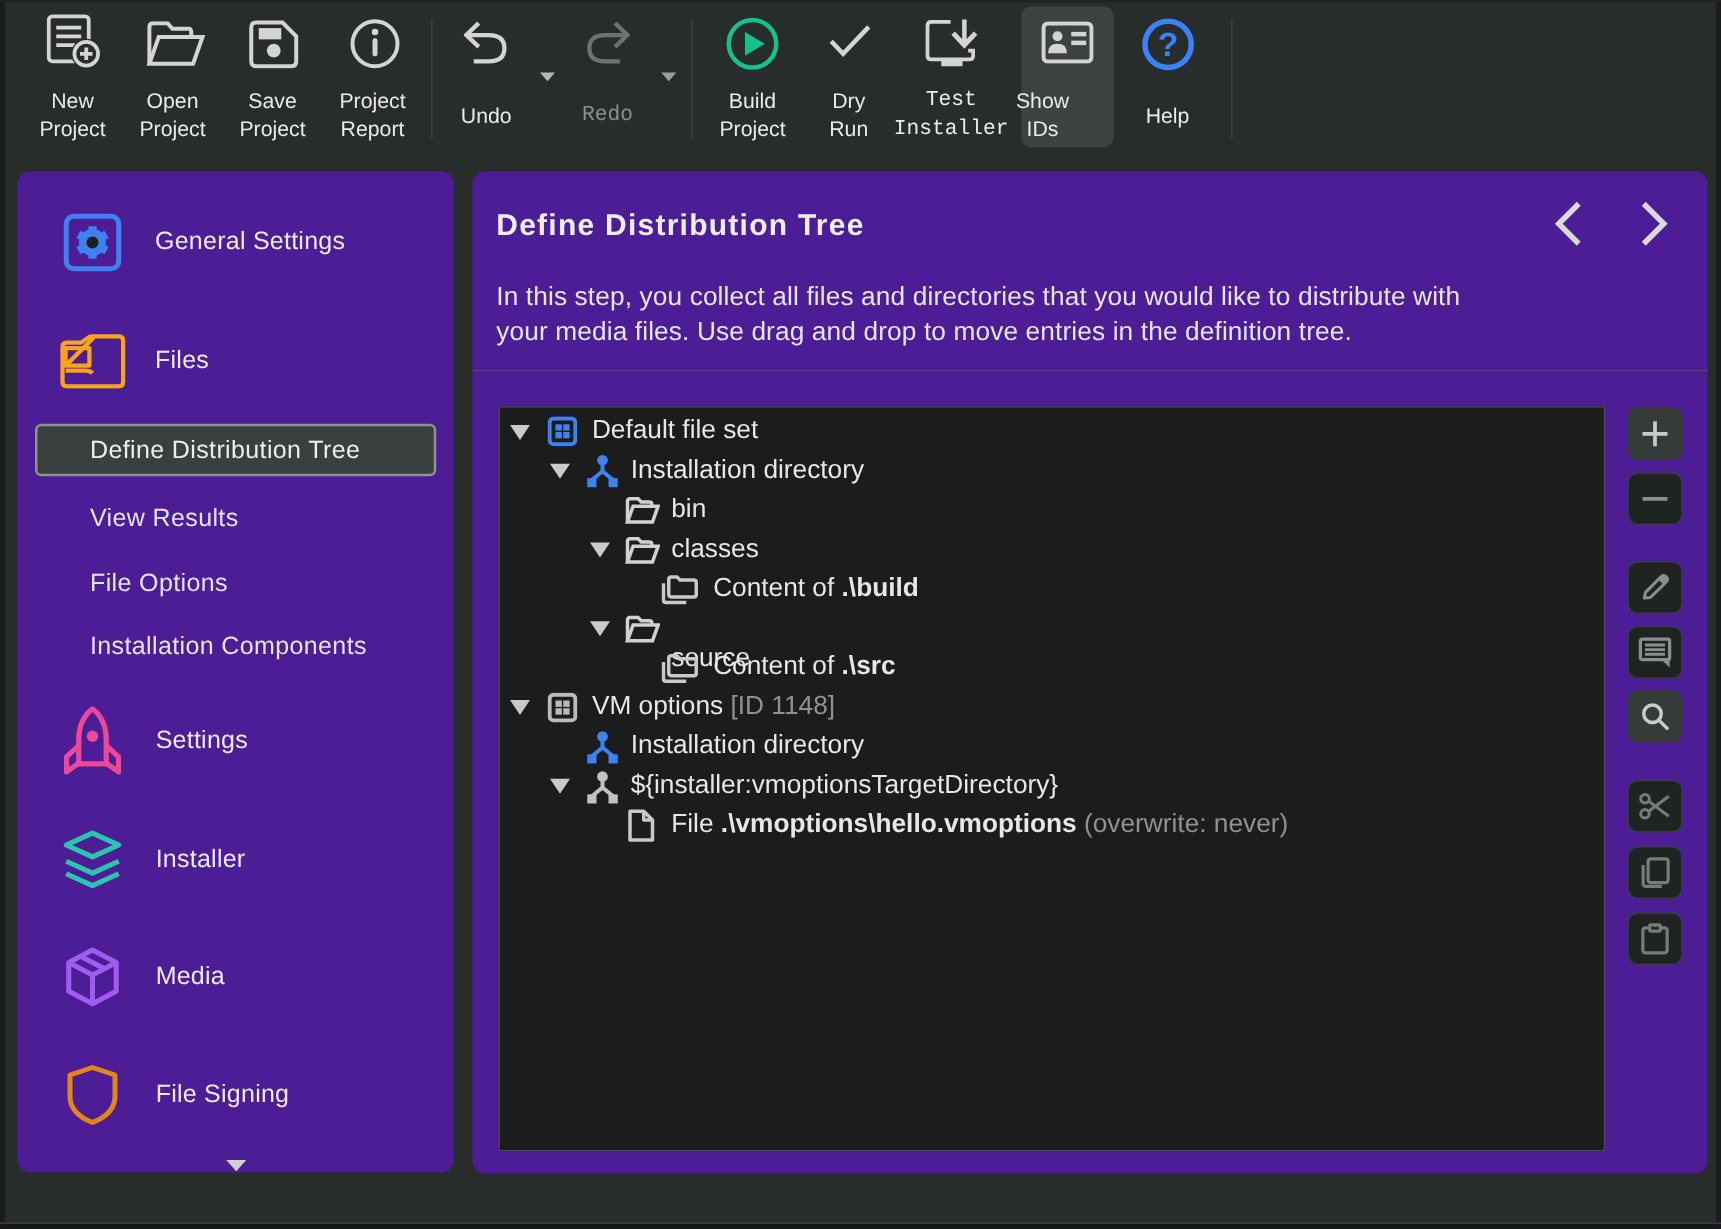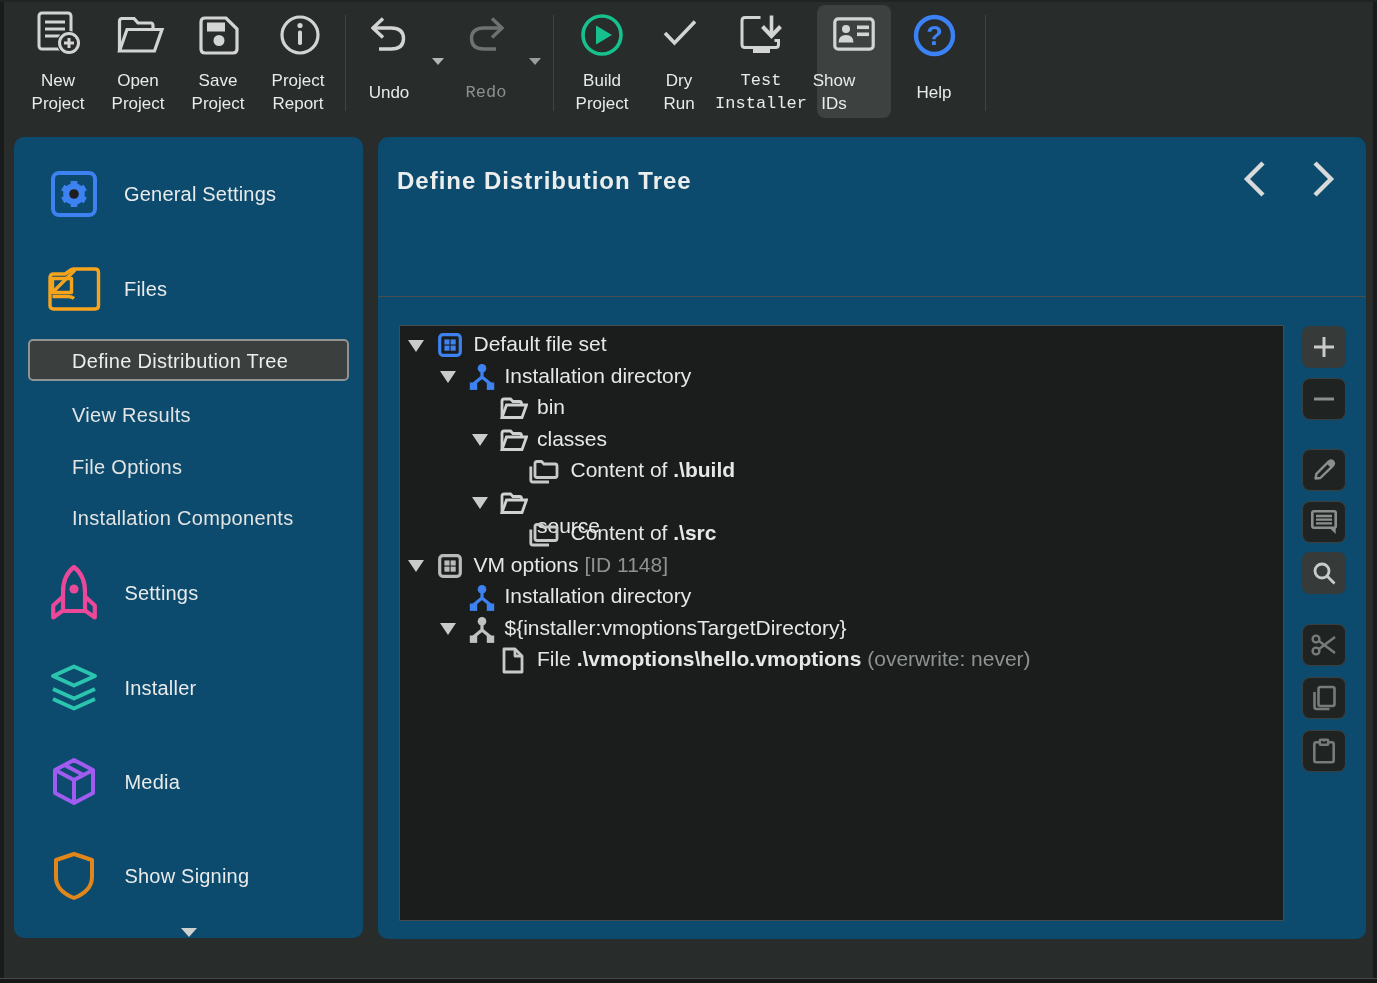--- a/index.html
+++ b/index.html
@@ -1,20 +1,20 @@
 <!DOCTYPE html>
 <html><head>
 <meta charset="utf-8">
 <style>
   html,body{margin:0;padding:0;}
   body{width:1377px;height:983px;background:#282c2b;font-family:"Liberation Sans", sans-serif;position:relative;overflow:hidden;}
   .abs{position:absolute;}
   .tb-label{position:absolute;font-size:17px;line-height:23.2px;color:#e9ebea;text-align:center;transform:translateX(-50%);white-space:pre;}
   .tb-sep{position:absolute;top:15px;height:96px;width:1px;background:#3f4342;}
-  .panel{position:absolute;background:#0c4a6e;border-radius:10px;}
+  .panel{position:absolute;background:#4c1d95;border-radius:10px;}
   .side-main{position:absolute;font-size:20px;color:#e9ebea;letter-spacing:0.2px;transform:translateY(-50%);}
   .side-sub{position:absolute;font-size:20px;color:#e2e4e3;letter-spacing:0.3px;transform:translateY(-50%);}
   .g{color:#8e9291;}
   .btn{position:absolute;left:924px;width:44px;height:42px;border-radius:8px;box-sizing:border-box;}
   .btn.on{background:#363a39;}
   .btn.off{background:#1f2322;border:1px solid #3b3f3e;}
   .btn svg{position:absolute;left:50%;top:50%;transform:translate(-50%,-50%);}
 </style>
 </head>
 <body>
@@ -120,21 +120,21 @@
   <div class="abs" style="left:14px;top:202px;width:321px;height:42px;background:#3b3f3e;border:2px solid #8f9392;border-radius:5px;box-sizing:border-box;"></div>
   <div class="side-main" style="left:110px;top:57px;">General Settings</div>
   <div class="side-main" style="left:110px;top:151.5px;">Files</div>
   <div class="side-sub" style="left:58px;top:223.5px;color:#eceeed;">Define Distribution Tree</div>
   <div class="side-sub" style="left:58px;top:278px;">View Results</div>
   <div class="side-sub" style="left:58px;top:329.7px;">File Options</div>
   <div class="side-sub" style="left:58px;top:381.3px;">Installation Components</div>
   <div class="side-main" style="left:110.5px;top:455.7px;">Settings</div>
   <div class="side-main" style="left:110.5px;top:551px;">Installer</div>
   <div class="side-main" style="left:110.5px;top:645.4px;">Media</div>
-  <div class="side-main" style="left:110.5px;top:738.7px;">Show Signing</div>
+  <div class="side-main" style="left:110.5px;top:738.7px;">File Signing</div>
   <div class="abs" style="left:167px;top:791px;width:0;height:0;border-left:8px solid transparent;border-right:8px solid transparent;border-top:9px solid #cfd1d0;"></div>
 
   <svg class="abs" style="left:36px;top:33px;" width="48" height="48" viewBox="0 0 48 48" fill="none">
     <rect x="3" y="3" width="42" height="42" rx="6" stroke="#3d82f0" stroke-width="4"></rect>
     <g fill="#3d82f0">
       <circle cx="24" cy="24" r="10.8"></circle>
       <rect x="20.7" y="11" width="6.6" height="6"></rect>
       <rect x="20.7" y="31" width="6.6" height="6"></rect>
       <rect x="20.7" y="11" width="6.6" height="6" transform="rotate(60 24 24)"></rect>
       <rect x="20.7" y="31" width="6.6" height="6" transform="rotate(60 24 24)"></rect>
@@ -176,20 +176,21 @@
 </div>
 
 <div class="panel" style="left:378px;top:137px;width:988px;height:802px;">
   <div class="abs" style="left:19px;top:30px;font-size:24px;font-weight:bold;letter-spacing:1px;color:#eceeed;">Define Distribution Tree</div>
   <svg class="abs" style="left:865px;top:23px;" width="23" height="38" viewBox="0 0 23 38" fill="none" stroke="#d9dbda" stroke-width="4.4">
       <path d="M20 3 L4 19 L20 35"></path>
     </svg>
   <svg class="abs" style="left:934px;top:23px;" width="23" height="38" viewBox="0 0 23 38" fill="none" stroke="#d9dbda" stroke-width="4.4">
       <path d="M3 3 L19 19 L3 35"></path>
     </svg>
+  <div class="abs" style="left:19px;top:87px;font-size:21px;line-height:27.5px;letter-spacing:0.1px;color:#e3e5e4;">In this step, you collect all files and directories that you would like to distribute with<br>your media files. Use drag and drop to move entries in the definition tree.</div>
   <div class="abs" style="left:0;top:159px;width:988px;height:1px;background:#4a4e4d;"></div>
 
   <div class="abs" style="left:21px;top:188px;width:885px;height:596px;background:#1a1d1c;border:1px solid #474b4a;box-sizing:border-box;" id="treebox"></div>
 
   <div class="btn on" style="top:189px;">
       <svg width="22" height="22" viewBox="0 0 22 22" stroke="#c9cbca" stroke-width="3">
         <line x1="11" y1="1" x2="11" y2="21"></line>
         <line x1="1" y1="11" x2="21" y2="11"></line>
       </svg>
     </div>

